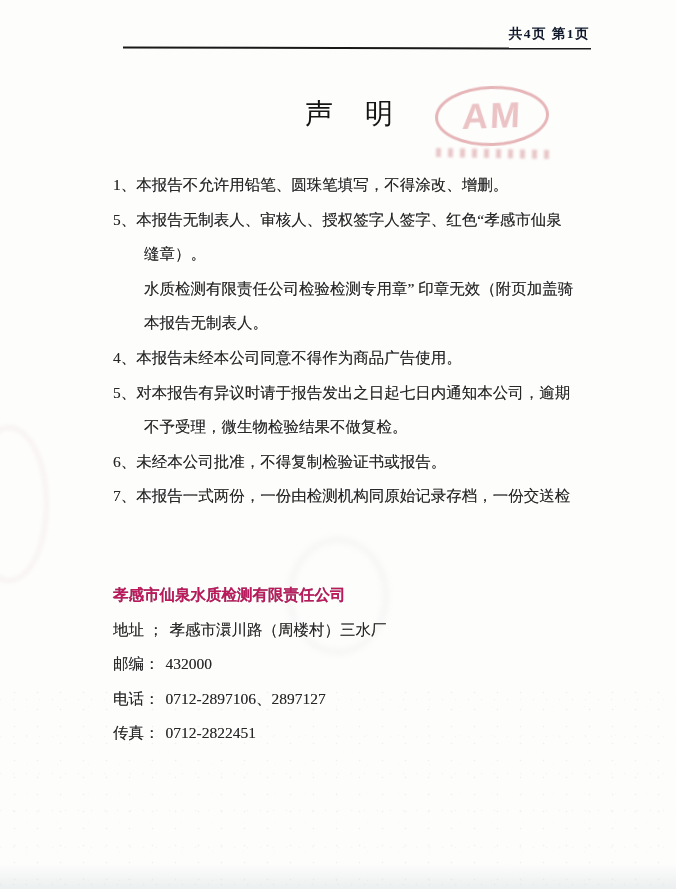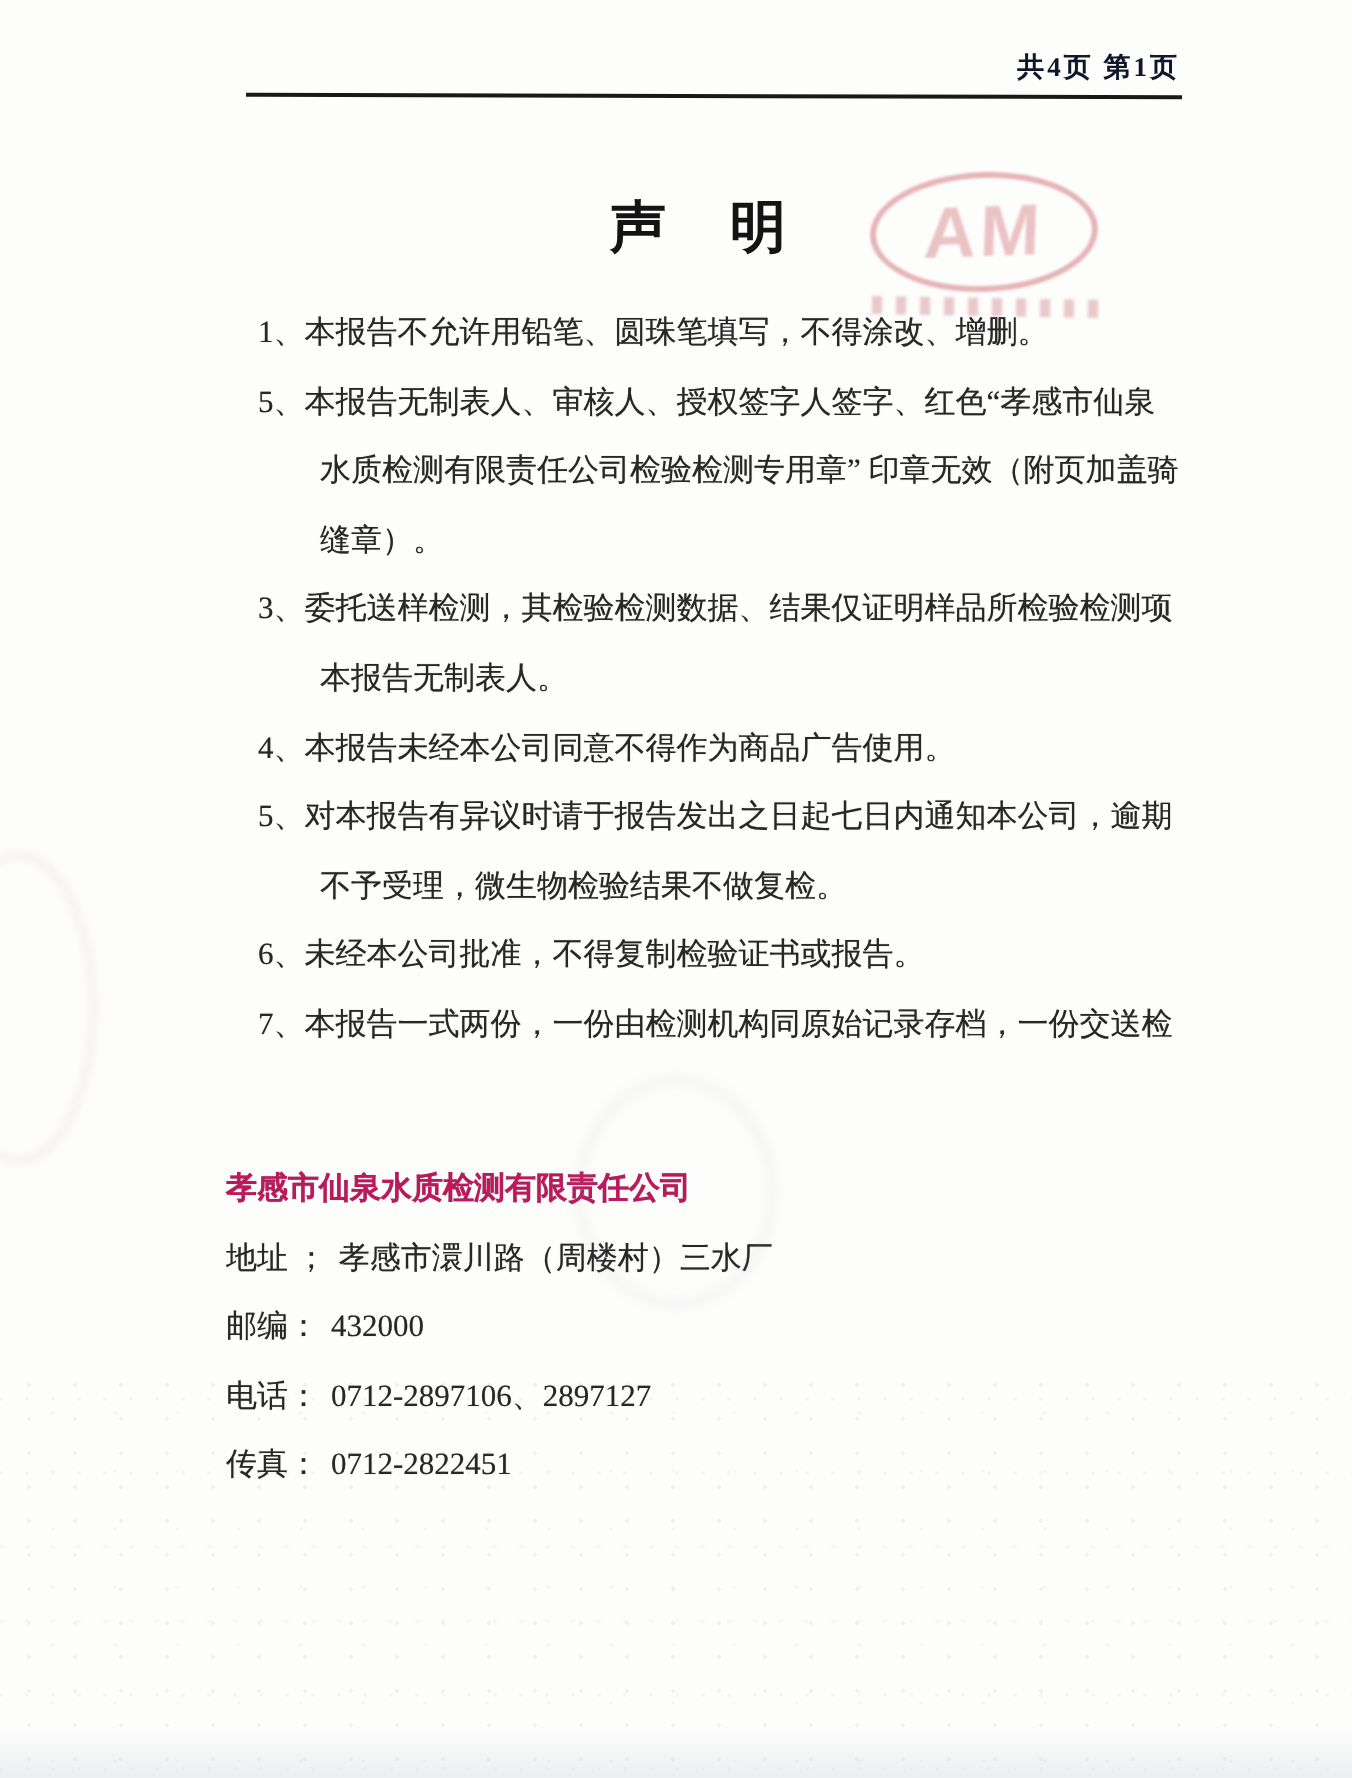--- a/index.html
+++ b/index.html
@@ -30,21 +30,21 @@
   }
   .header-rule {
     position:absolute; top:47px; left:123px; width:468px; height:2px;
     background:#191919; transform:rotate(0.15deg);
   }
   .title {
     position:absolute; top:100px; left:0; width:100%; margin:0;
     box-sizing:border-box; padding-left:24px;
     text-align:center; line-height:1;
     font-family:"Liberation Sans","DejaVu Sans",sans-serif;
-    font-size:28px; font-weight:700; letter-spacing:2px; color:#141414;
+    font-size:28px; font-weight:400; letter-spacing:2px; color:#141414;
   }
   
   .stamp {
     position:absolute; left:435px; top:86px; width:108px; height:54px;
     border:3px solid rgba(212,122,128,.55); border-radius:50%;
     display:flex; align-items:center; justify-content:center;
     filter:blur(.6px); transform:rotate(-2deg);
   }
   .stamp-letters {
     font-family:"Liberation Sans","DejaVu Sans",sans-serif;
@@ -60,22 +60,22 @@
   
   .bleed-arc {
     position:absolute; left:-30px; top:426px; width:72px; height:150px;
     border:3px solid rgba(198,158,158,.16); border-radius:50%; filter:blur(2px);
   }
   .bleed-circle {
     position:absolute; left:288px; top:538px; width:92px; height:108px;
     border:4px solid rgba(168,168,176,.12); border-radius:50%; filter:blur(3px);
   }
   .notices {
-    position:absolute; top:150px; left:113px; width:470px;
-    font-size:15.5px; color:#272727;margin-left:16px;
+    position:absolute; top:168px; left:113px; width:470px;
+    font-size:15.5px; color:#272727;
   }
   .nline { line-height:34.6px; white-space:nowrap; text-shadow:0 0 .4px rgba(40,40,40,.55); }
   .indent { margin-left:31px; }
   .footer {
     position:absolute; top:578px; left:113px; width:470px;
     font-size:15.5px; color:#272727;
   }
   .company {
     font-family:"Liberation Sans","DejaVu Sans",sans-serif;
     font-weight:700; font-size:15.5px; line-height:34.6px; color:#be185d;
@@ -95,23 +95,22 @@
   <div class="stamp">
     <span class="stamp-letters">AM</span>
   </div>
   <div class="stamp-sub"></div>
 
   <h1 class="title">声　明</h1>
 
   <div class="notices">
     <div class="nline">1、本报告不允许用铅笔、圆珠笔填写，不得涂改、增删。</div>
     <div class="nline">5、本报告无制表人、审核人、授权签字人签字、红色“孝感市仙泉</div>
+    <div class="nline indent">缝章）。</div>
     <div class="nline indent">水质检测有限责任公司检验检测专用章” 印章无效（附页加盖骑</div>
-    <div class="nline indent">缝章）。</div>
-    <div class="nline">3、委托送样检测，其检验检测数据、结果仅证明样品所检验检测项</div>
     <div class="nline indent">本报告无制表人。</div>
     <div class="nline">4、本报告未经本公司同意不得作为商品广告使用。</div>
     <div class="nline">5、对本报告有异议时请于报告发出之日起七日内通知本公司，逾期</div>
     <div class="nline indent">不予受理，微生物检验结果不做复检。</div>
     <div class="nline">6、未经本公司批准，不得复制检验证书或报告。</div>
     <div class="nline">7、本报告一式两份，一份由检测机构同原始记录存档，一份交送检</div>
   </div>
 
   <div class="footer">
     <div class="company">孝感市仙泉水质检测有限责任公司</div>

